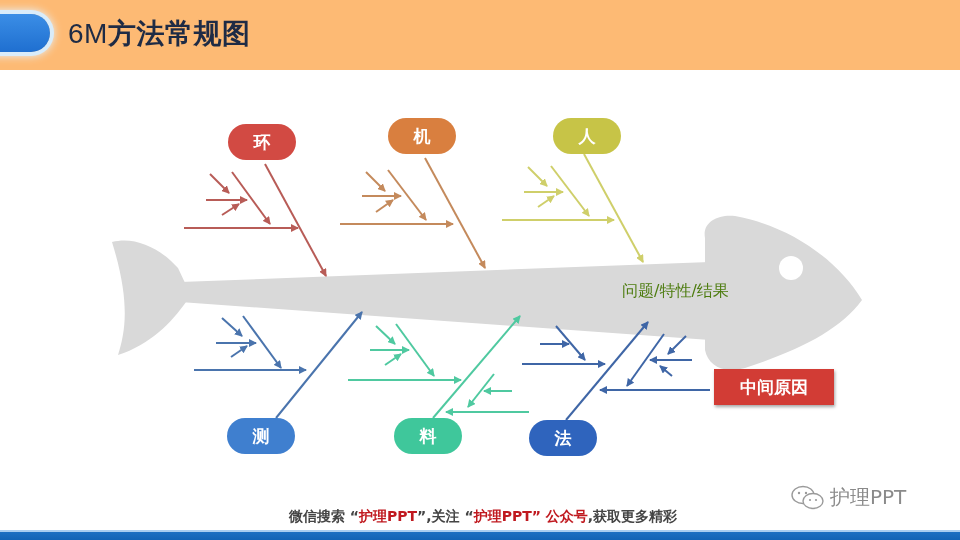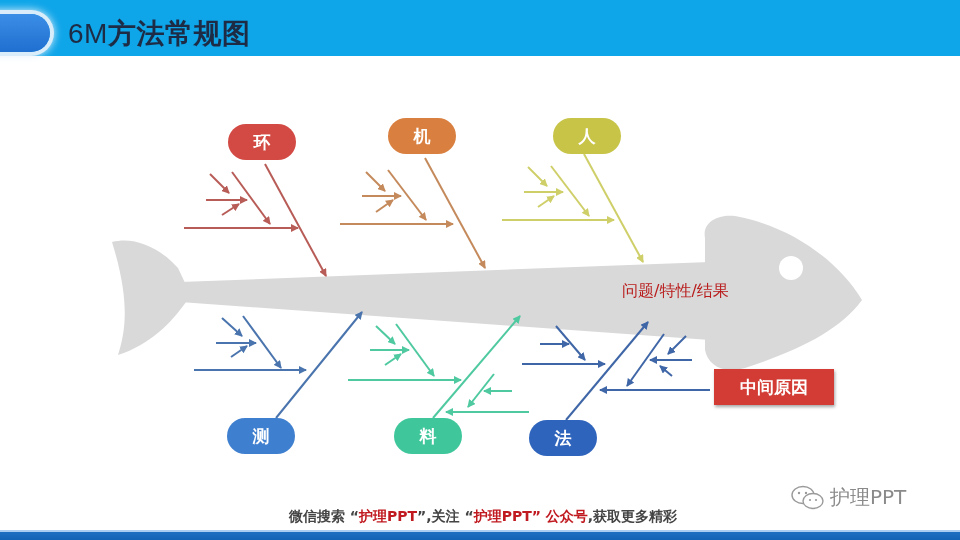--- a/index.html
+++ b/index.html
@@ -1,24 +1,24 @@
 <!DOCTYPE html>
 <html><head>
 <meta charset="utf-8">
 <style>
   html, body { margin:0; padding:0; }
   body { width:960px; height:540px; position:relative; overflow:hidden; background:#ffffff; font-family:"DejaVu Sans","Liberation Sans",sans-serif; }
-  .header { position:absolute; left:0; top:0; width:960px; height:56px; background:#0ea5e9; }
+  .header { position:absolute; left:0; top:0; width:960px; height:70px; background:#fdba74; }
   .header-pill { position:absolute; left:-30px; top:14px; width:80px; height:38px; border-radius:19px; background:linear-gradient(180deg,#3b8ee6,#1f6fd0); box-shadow:0 0 0 4px #d9ecfa, 0 0 8px 4px #e6f2fb; }
   .page-title { position:absolute; left:68px; top:15px; font-size:28px; color:#1e2b45; font-weight:bold; letter-spacing:0.5px; }
   .page-title .latin { font-weight:normal; font-family:"Liberation Sans",sans-serif; }
   .diagram { position:absolute; left:0; top:0; width:960px; height:540px; }
   .label { position:absolute; color:#fff; font-weight:bold; font-size:17px; display:flex; align-items:center; justify-content:center; }
   .pill { width:68px; height:36px; border-radius:18px; }
-  .result-text { position:absolute; left:622px; top:281px; font-size:16px; color:#b91c1c; }
+  .result-text { position:absolute; left:622px; top:281px; font-size:16px; color:#4d7c0f; }
   .mid-cause { position:absolute; left:714px; top:369px; width:120px; height:36px; background:#d23c35; color:#fff; font-size:17px; font-weight:bold; display:flex; align-items:center; justify-content:center; box-shadow:1px 2px 3px rgba(0,0,0,0.35); }
   .footer-text { position:absolute; left:3px; width:960px; top:508px; text-align:center; font-size:14px; font-weight:bold; color:#444; }
   .footer-text .hl { color:#c0191f; }
   .watermark { position:absolute; left:790px; top:484px; display:flex; align-items:center; gap:4px; color:#8a8a8a; font-size:20px; }
   .bottom-bar { position:absolute; left:0; top:530px; width:960px; height:10px; background:linear-gradient(180deg,#a9cdf0 0,#a9cdf0 2px,#1d6fc2 2px,#1363b5 10px); }
 </style>
 </head>
 <body>
 
 <div class="header">

